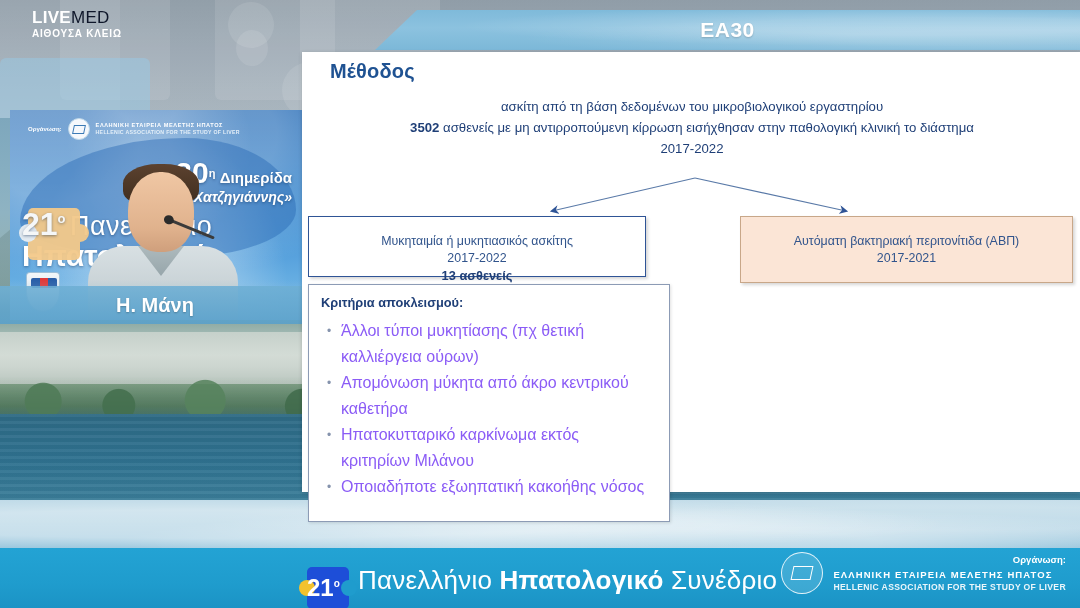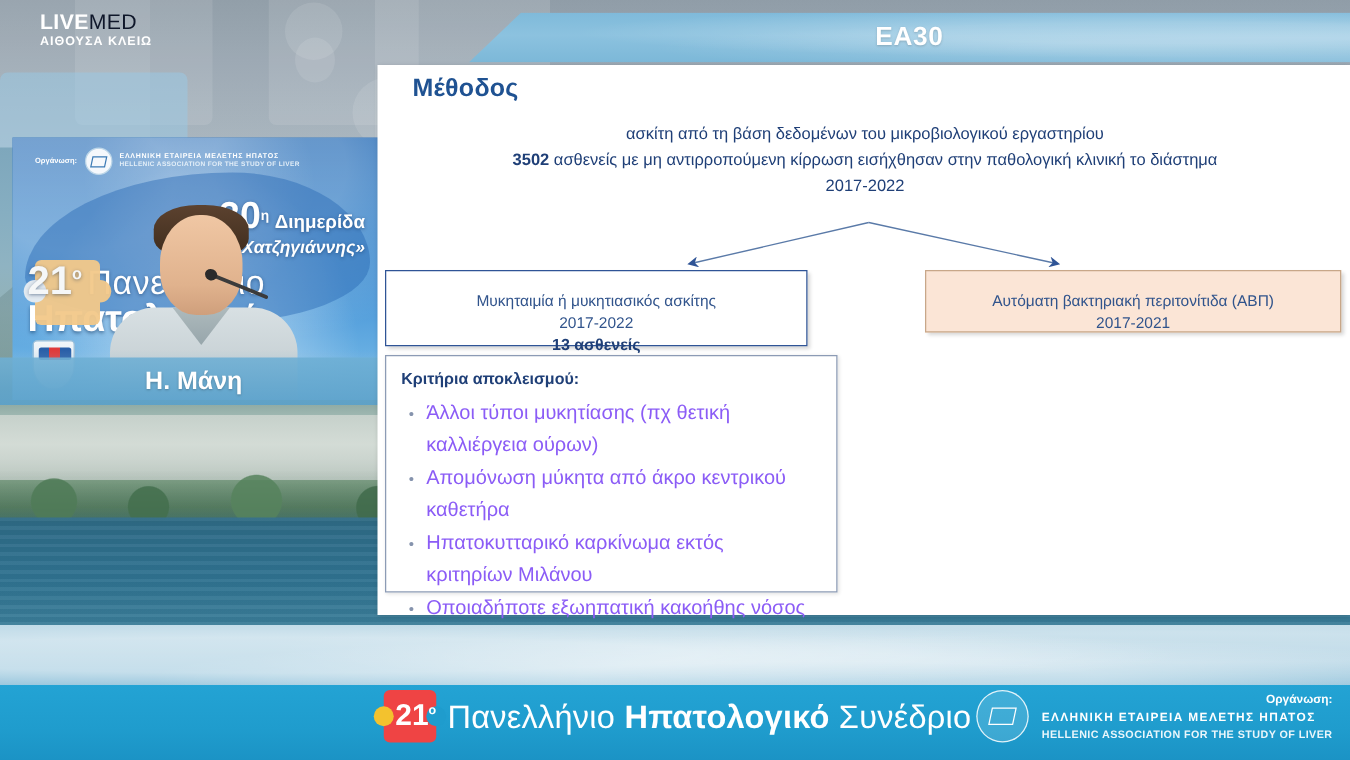--- a/index.html
+++ b/index.html
@@ -212,47 +212,47 @@
     position:absolute;text-align:center;color:#31548c;font-size:12.4px;line-height:17px;
     padding-top:16px;
   }
   .box .bold{font-weight:bold;color:#1f3f77;font-size:12.8px;}
   .box-left{
     left:6px;top:164px;width:338px;height:61px;
     background:#ffffff;border:1px solid #2f5496;
     box-shadow:2px 2px 3px rgba(0,0,0,.16);
   }
   .box-right{
-    left:438px;top:164px;width:333px;height:50px;
+    left:438px;top:164px;width:333px;height:67px;
     background:#fbe5d6;border:1px solid #c8a789;
     box-shadow:2px 2px 3px rgba(0,0,0,.16);
   }
   .crit{
-    position:absolute;left:6px;top:232px;width:362px;height:190px;
+    position:absolute;left:6px;top:232px;width:362px;height:238px;
     background:#ffffff;border:1px solid #8c9bb5;
     box-shadow:1px 1px 3px rgba(0,0,0,.12);
     padding:10px 17px 0 12px;
   }
   .crit h4{font-size:12.8px;font-weight:bold;color:#1f3f77;margin-bottom:8px;}
   .crit ul{list-style:none;}
   .crit li{
     position:relative;padding-left:20px;color:#8b5cf6;font-size:16px;line-height:26px;
   }
   .crit li:before{
     content:"•";position:absolute;left:6px;top:0;color:#8593ad;font-size:12px;
   }
 
   
   .footer{
     position:absolute;left:0;top:548px;width:1080px;height:60px;
     background:linear-gradient(180deg,#23a3d4 0%,#1f9ccd 60%,#1b93c5 100%);
   }
   .foot-logo{position:absolute;left:307px;top:552px;display:flex;align-items:center;gap:9px;}
-  .foot-puzzle{position:relative;width:42px;height:42px;background:#ef4444;border-radius:5px;
-    display:flex;align-items:center;justify-content:flex-end;}
+  .foot-puzzle{position:relative;width:42px;height:42px;background:#1d4ed8;border-radius:5px;
+    display:flex;align-items:center;justify-content:flex-start;margin-top:15px;}
   .foot-puzzle:before{content:"";position:absolute;left:-8px;top:13px;width:16px;height:16px;background:#f3c22e;border-radius:50%;}
   .foot-puzzle:after{content:"";position:absolute;right:-8px;top:13px;width:16px;height:16px;background:#1f9ccd;border-radius:50%;}
   .foot-puzzle span{position:relative;z-index:2;font-size:24px;font-weight:bold;color:#ffffff;}
   .foot-puzzle span sup{font-size:10px;}
   .foot-text{color:#ffffff;font-size:26px;letter-spacing:.2px;white-space:nowrap;}
   .foot-text b{font-weight:bold;}
   .foot-right{position:absolute;right:14px;top:552px;display:flex;align-items:center;gap:10px;}
   .foot-seal{width:42px;height:42px;border-radius:50%;background:rgba(255,255,255,.14);
     border:1.5px solid rgba(255,255,255,.85);display:flex;align-items:center;justify-content:center;}
   .foot-seal i{display:block;width:20px;height:14px;border:1.5px solid #ffffff;transform:skewX(-12deg);}

